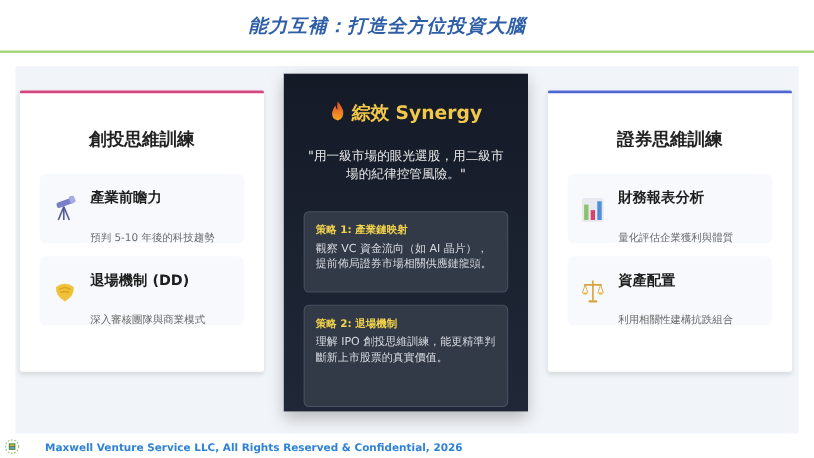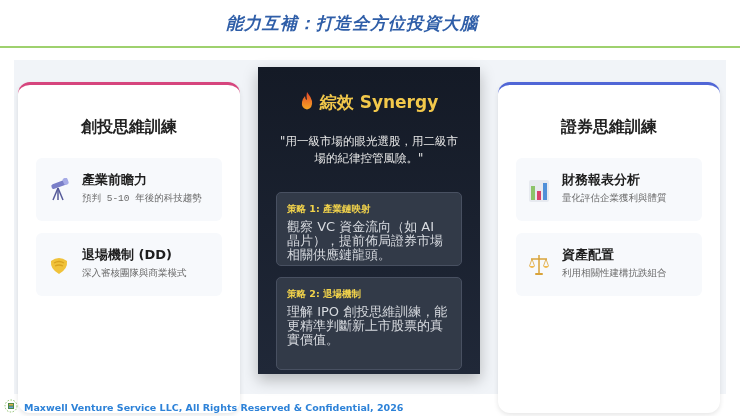--- a/index.html
+++ b/index.html
@@ -12,43 +12,43 @@
       font-size: 17px; font-weight: bold; font-style: italic; color: #2f5ea8; letter-spacing: 1px;
     }
     .title-rule { position: absolute; left: 0; top: 46px; width: 740px; height: 2px; background: #9ed16e; }
 
     .panel {
       position: absolute; left: 14px; top: 60px; width: 712px; height: 334px;
       background: #f1f4f8;
     }
 
     .card {
-      position: absolute; top: 82px; width: 222px; height: 331px;
-      background: #ffffff; border-radius: 12px;
+      position: absolute; top: 82px; width: 222px; height: 256px;
+      background: #ffffff; border-radius: 2px;
       box-shadow: 0 2px 5px rgba(0,0,0,0.10);
       overflow: hidden;
     }
     .card.left { left: 18px; border-top: 3px solid #d6457d; }
     .card.right { left: 498px; border-top: 3px solid #5066d6; }
     .card-title {
       position: absolute; left: 0; right: 0; top: 32px; text-align: center;
       font-size: 16px; font-weight: bold; color: #222;
     }
     .item {
       position: absolute; left: 18px; width: 186px; height: 63px;
       background: #f7f9fc; border-radius: 6px;
     }
     .item.i1 { top: 73px; }
     .item.i2 { top: 148px; }
     .item-icon {
       position: absolute; left: 12px; top: 20px; width: 22px; height: 24px;
       display: flex; align-items: center; justify-content: center;
     }
     .item-title { position: absolute; left: 46px; top: 13px; font-size: 13px; font-weight: bold; color: #1e1e1e; }
-    .item-desc { position: absolute; left: 46px; top: 34px; font-size: 9.5px; color: #6b6b6b; font-family: Liberation Mono, monospace; }
+    .item-desc { position: absolute; left: 46px; top: 52px; font-size: 9.5px; color: #6b6b6b; }
 
     .center {
       position: absolute; left: 258px; top: 67px; width: 222px; height: 307px;
       background: linear-gradient(180deg, #141a26 0%, #202838 100%);
       border-radius: 0;
       box-shadow: 0 6px 14px rgba(0,0,0,0.25);
     }
     .synergy-head {
       position: absolute; left: 0; right: 0; top: 24px;
       display: flex; justify-content: center; align-items: center; gap: 6px;
@@ -59,24 +59,24 @@
       font-size: 11.5px; line-height: 17px; color: #e8e8e8;
     }
     .strategy {
       position: absolute; left: 18px; width: 186px;
       background: #323a48; border: 1px solid #485061; border-radius: 5px;
       padding: 10px 10px;
     }
     .strategy.s1 { top: 125px; height: 74px; }
     .strategy.s2 { top: 210px; height: 93px; }
     .strategy-title { font-size: 9.5px; font-weight: bold; color: #f2d34b; margin-bottom: 4px; }
-    .strategy-body { font-size: 13px; line-height: 14px; color: #d8dbe0; }
+    .strategy-body { font-size: 10px; line-height: 14px; color: #d8dbe0; }
 
     .footer { position: absolute; left: 4px; top: 398px; display: flex; align-items: center; gap: 6px; }
-    .footer-text { font-size: 9.5px; font-weight: bold; color: #2d82d8; }
+    .footer-text { font-size: 9.5px; font-weight: bold; color: #2d82d8; margin-left: 17px; }
   </style>
 </head>
 <body>
 
 <div class="header">
   <div class="title">能力互補：打造全方位投資大腦</div>
   <div class="title-rule"></div>
 </div>
 
 <div class="panel"></div>

